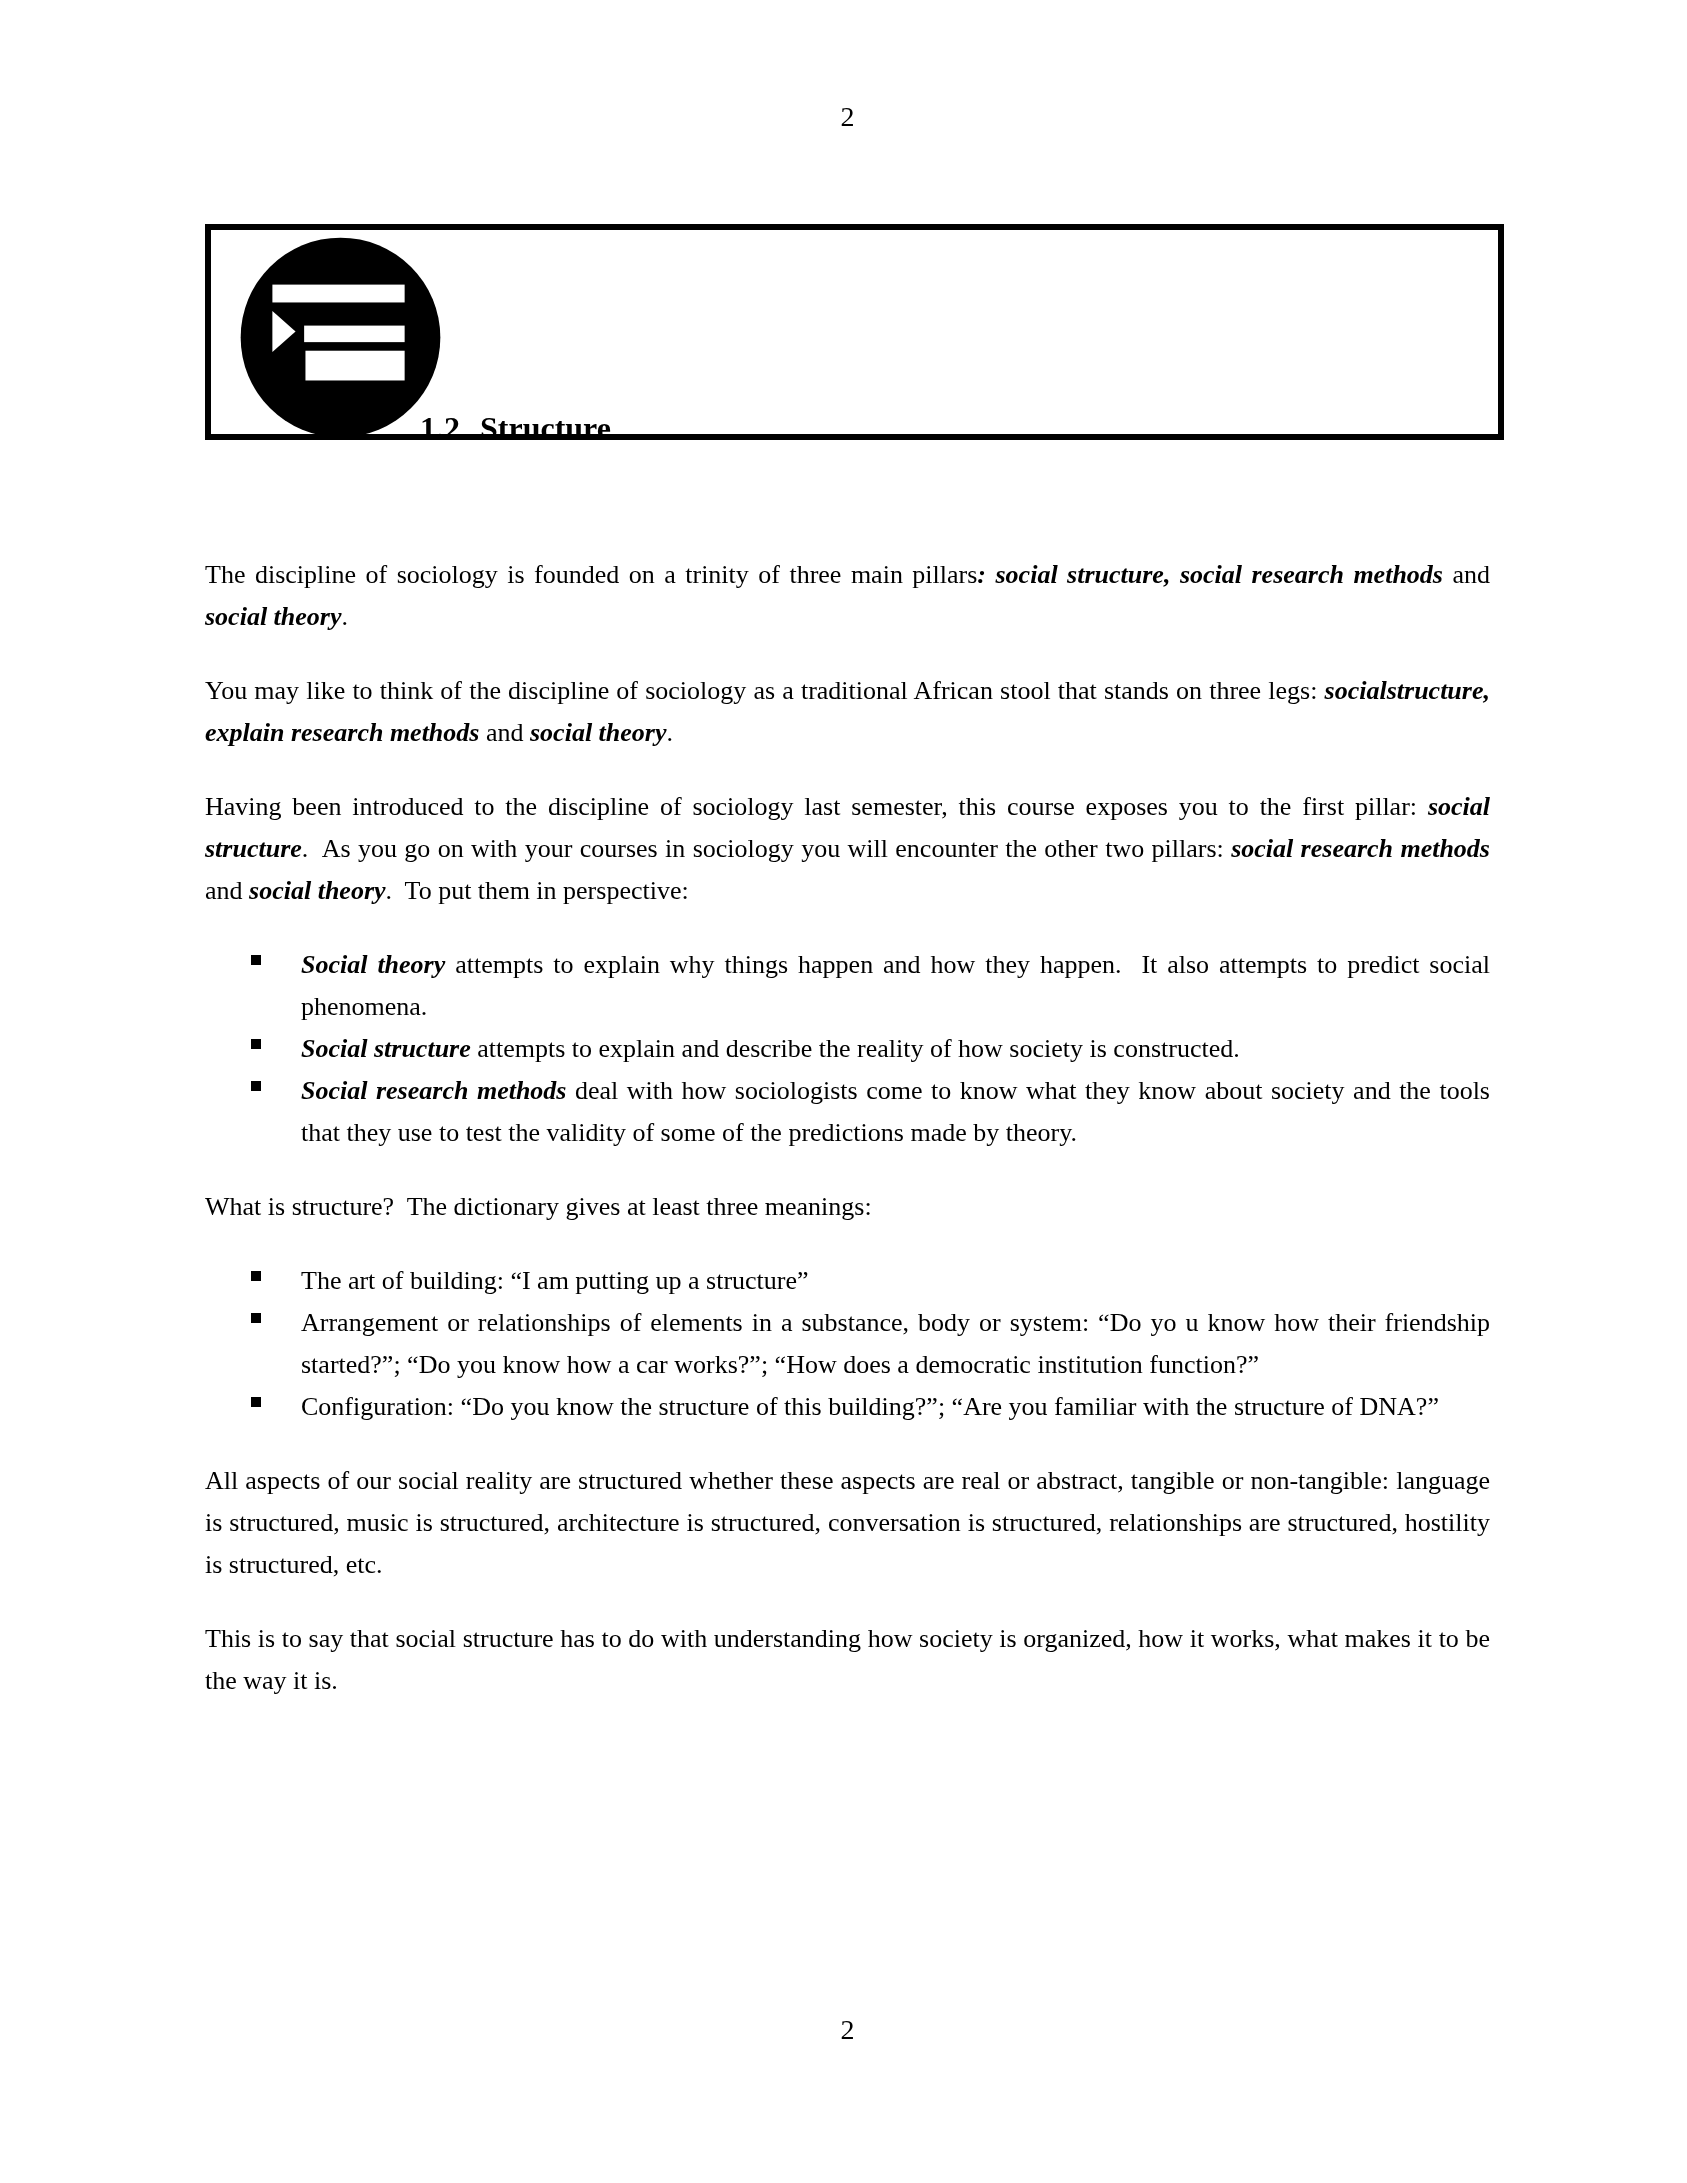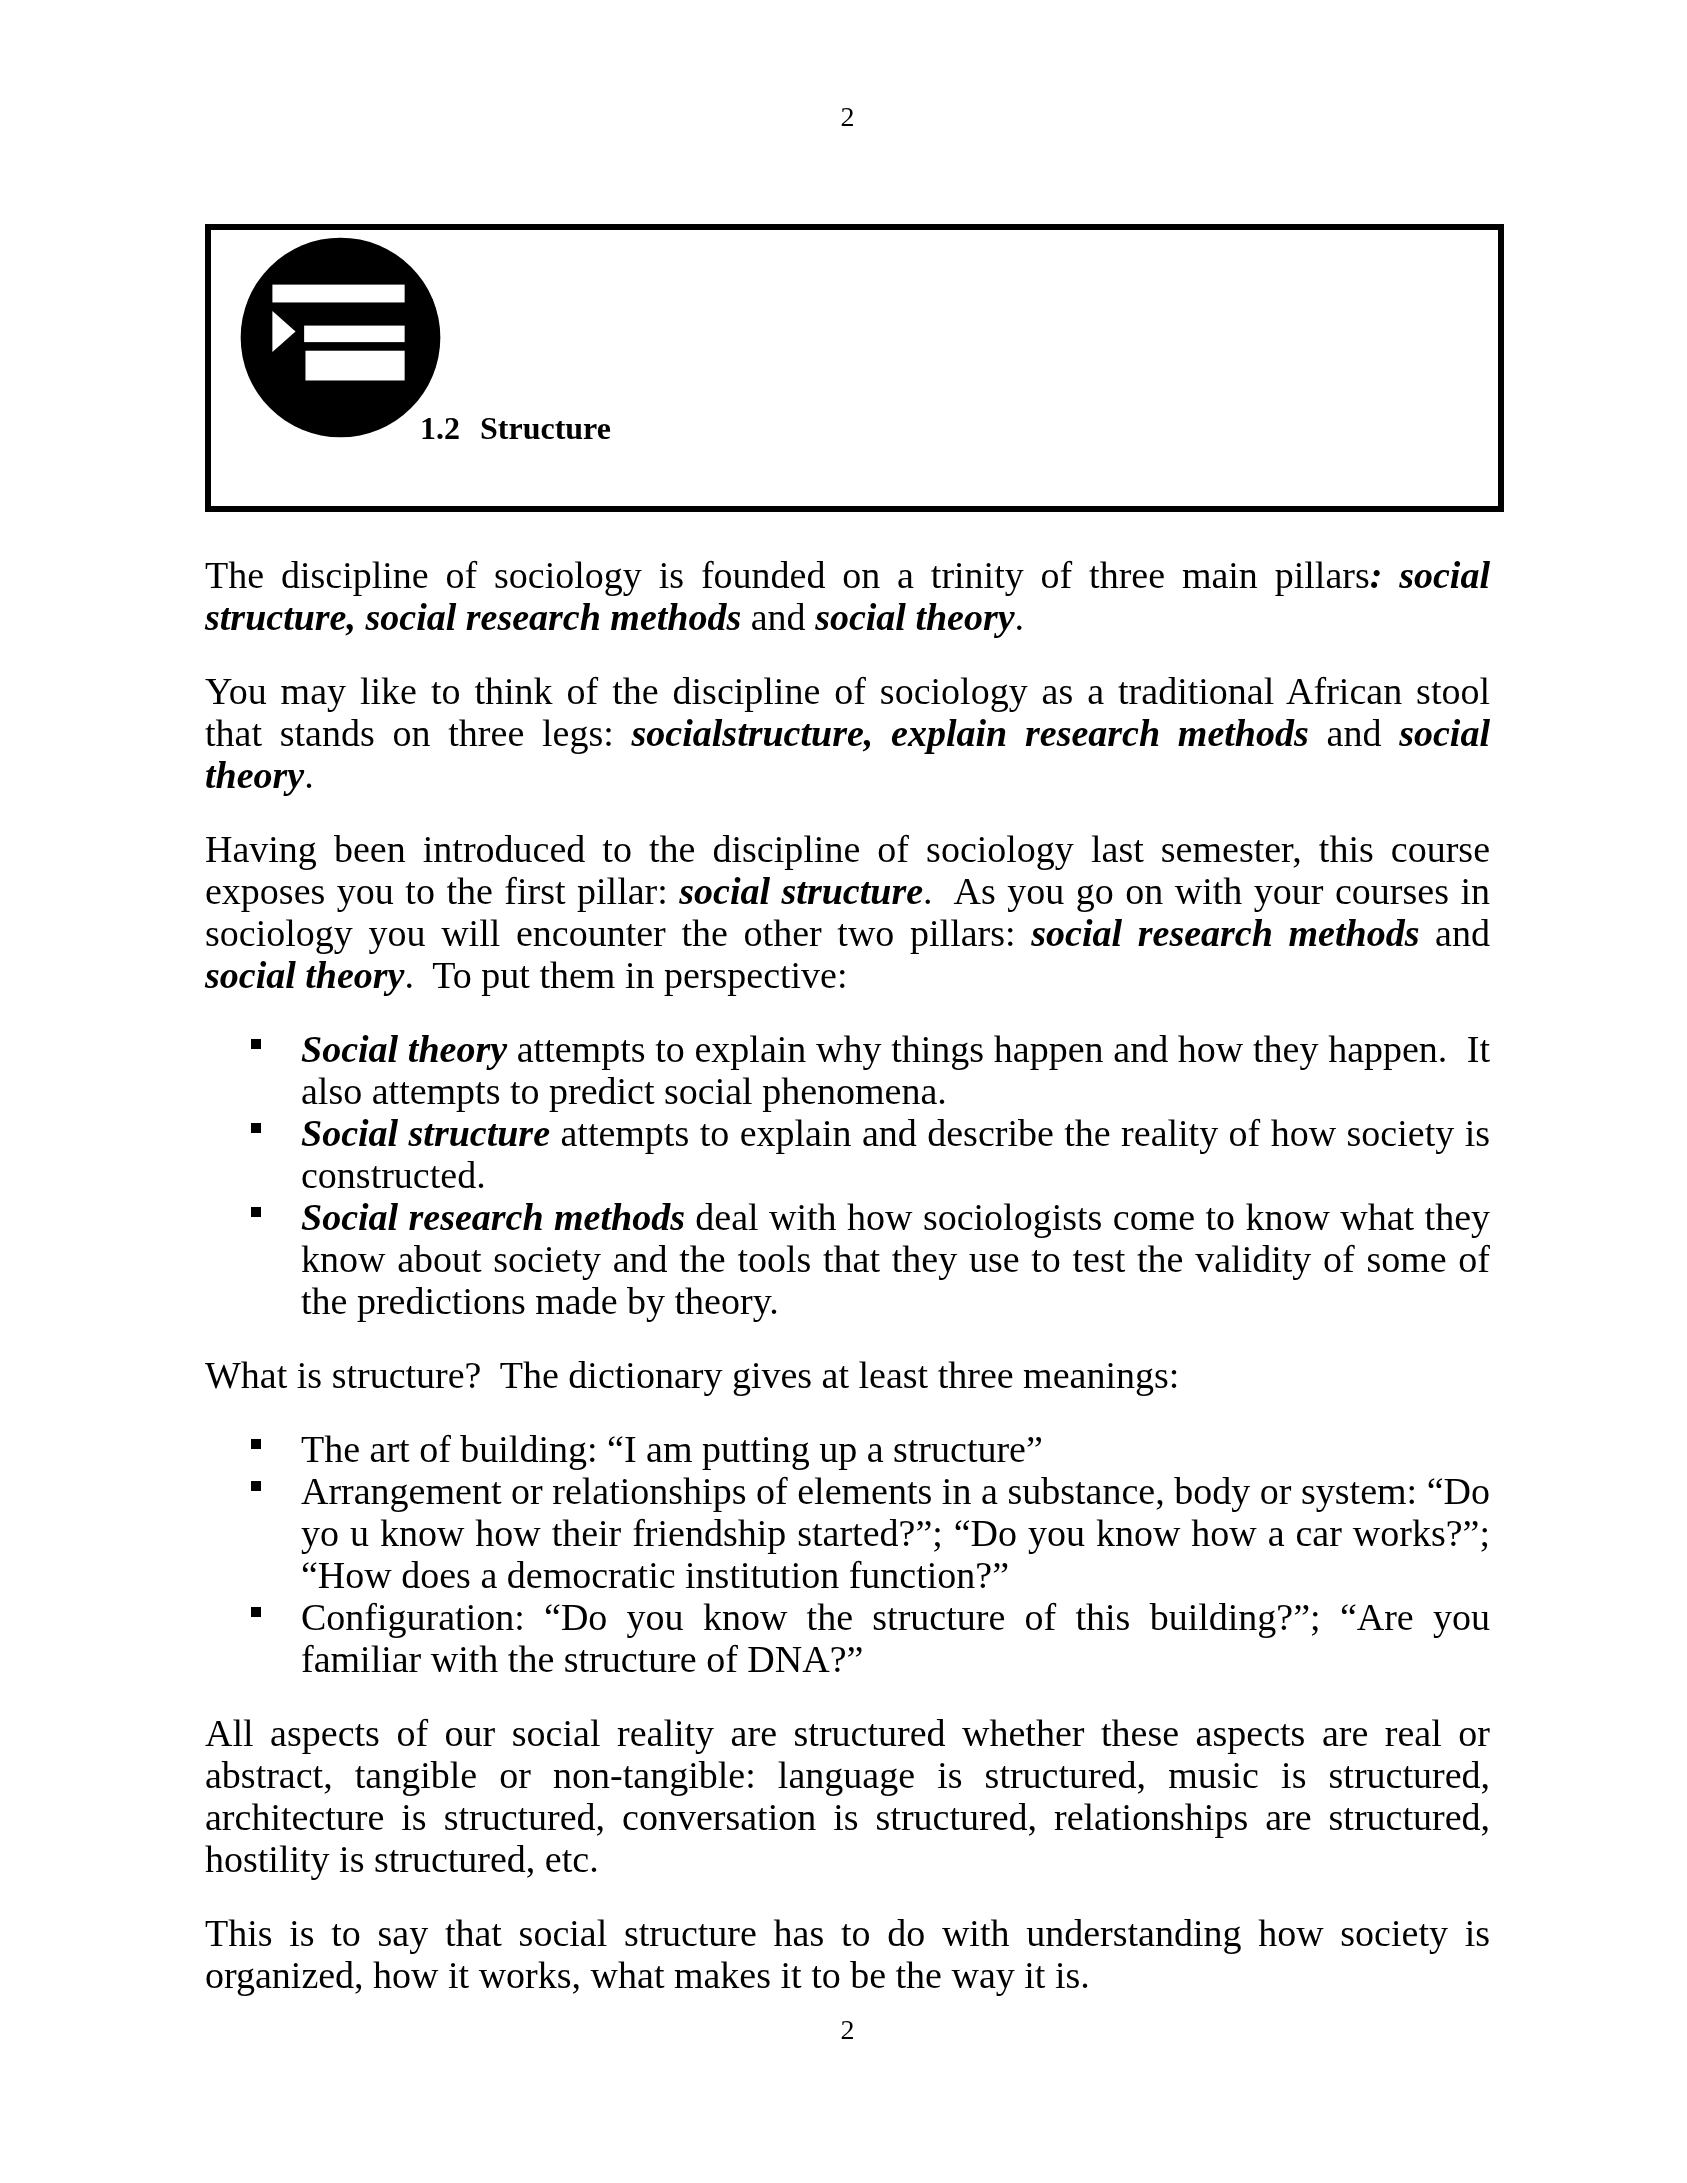--- a/index.html
+++ b/index.html
@@ -20,41 +20,41 @@
     text-align:center;
     font-size:28px; line-height:32px;
     color:#000;
   }
   .pagenum.top { top:101px; }
   .pagenum.bottom { top:2014px; }
 
   .header-box {
     position:absolute;
     left:205px; top:224px;
-    width:1299px; height:288px;
+    width:1299px; height:216px;
     border:6px solid #000000;
     box-sizing:border-box;
     background:#ffffff;
   }
   .header-icon {
     position:absolute; left:29px; top:7.3px;
     width:201px; height:201px;
   }
   .section-heading {
     position:absolute; left:209px; top:181px;
     font-size:32px; line-height:34px;
     font-weight:bold;
     white-space:nowrap;
   }
   .section-number { display:inline-block; min-width:60px; }
 
   .body-flow {
     position:absolute; left:205px; top:554px;
     width:1285px;
-    font-size:38px; line-height:42px;
+    font-size:26px; line-height:42px;
     text-align:justify;
   }
   .body-flow p { margin:0 0 32px 0; }
   .body-flow ul {
     list-style:none;
     margin:0 0 32px 0; padding:0;font-family:Liberation Serif, serif;
   }
   .body-flow li {
     position:relative;
     padding-left:96px;

